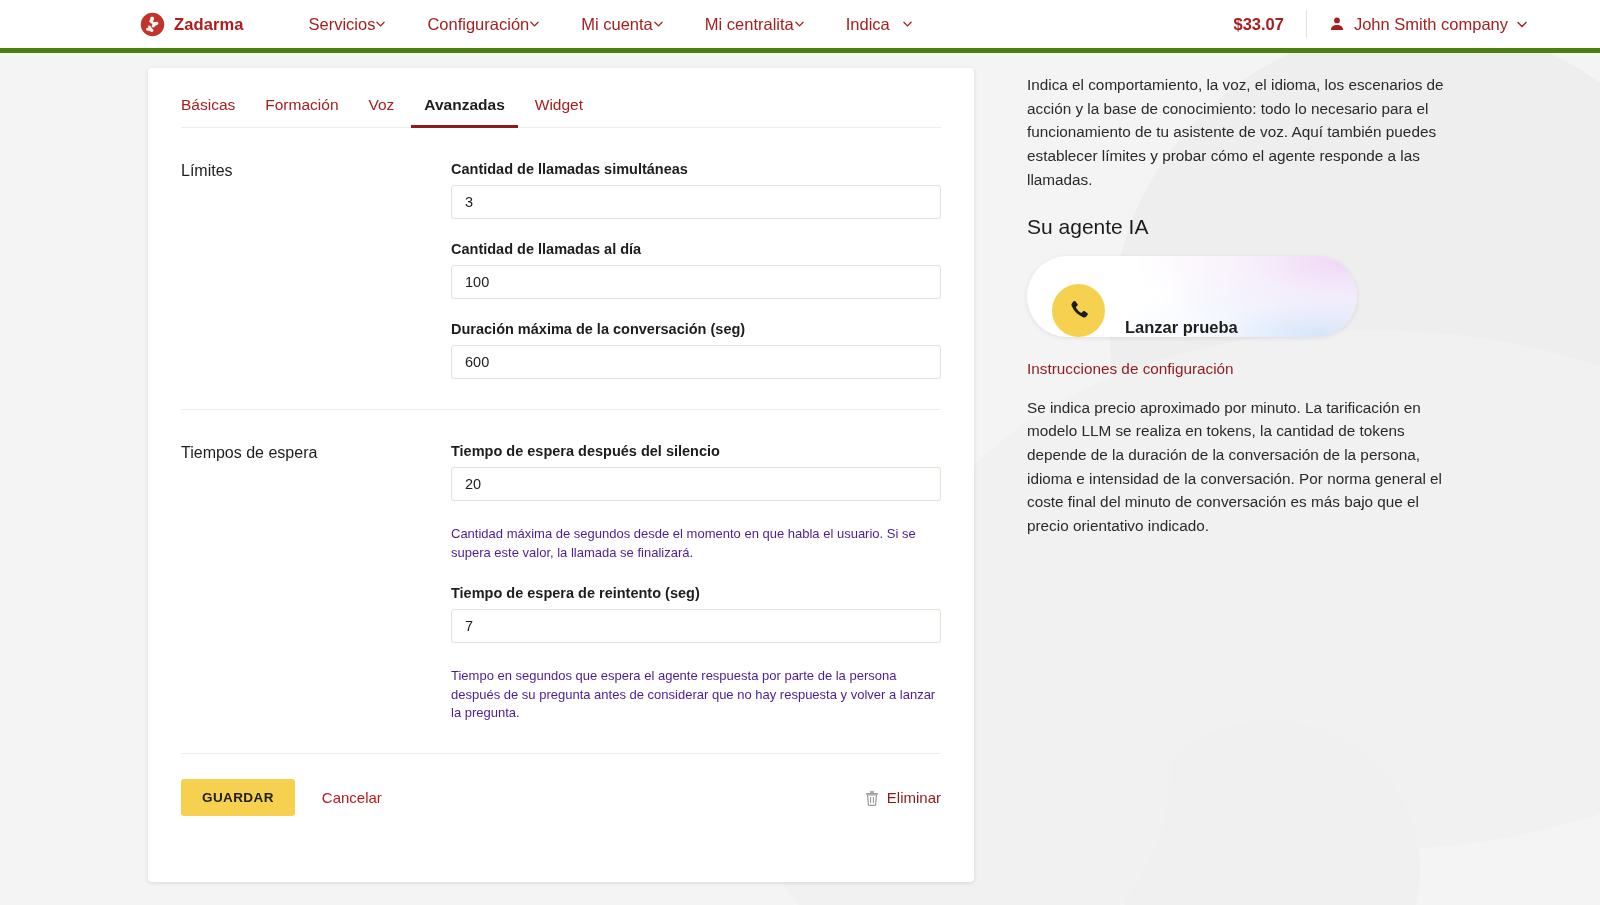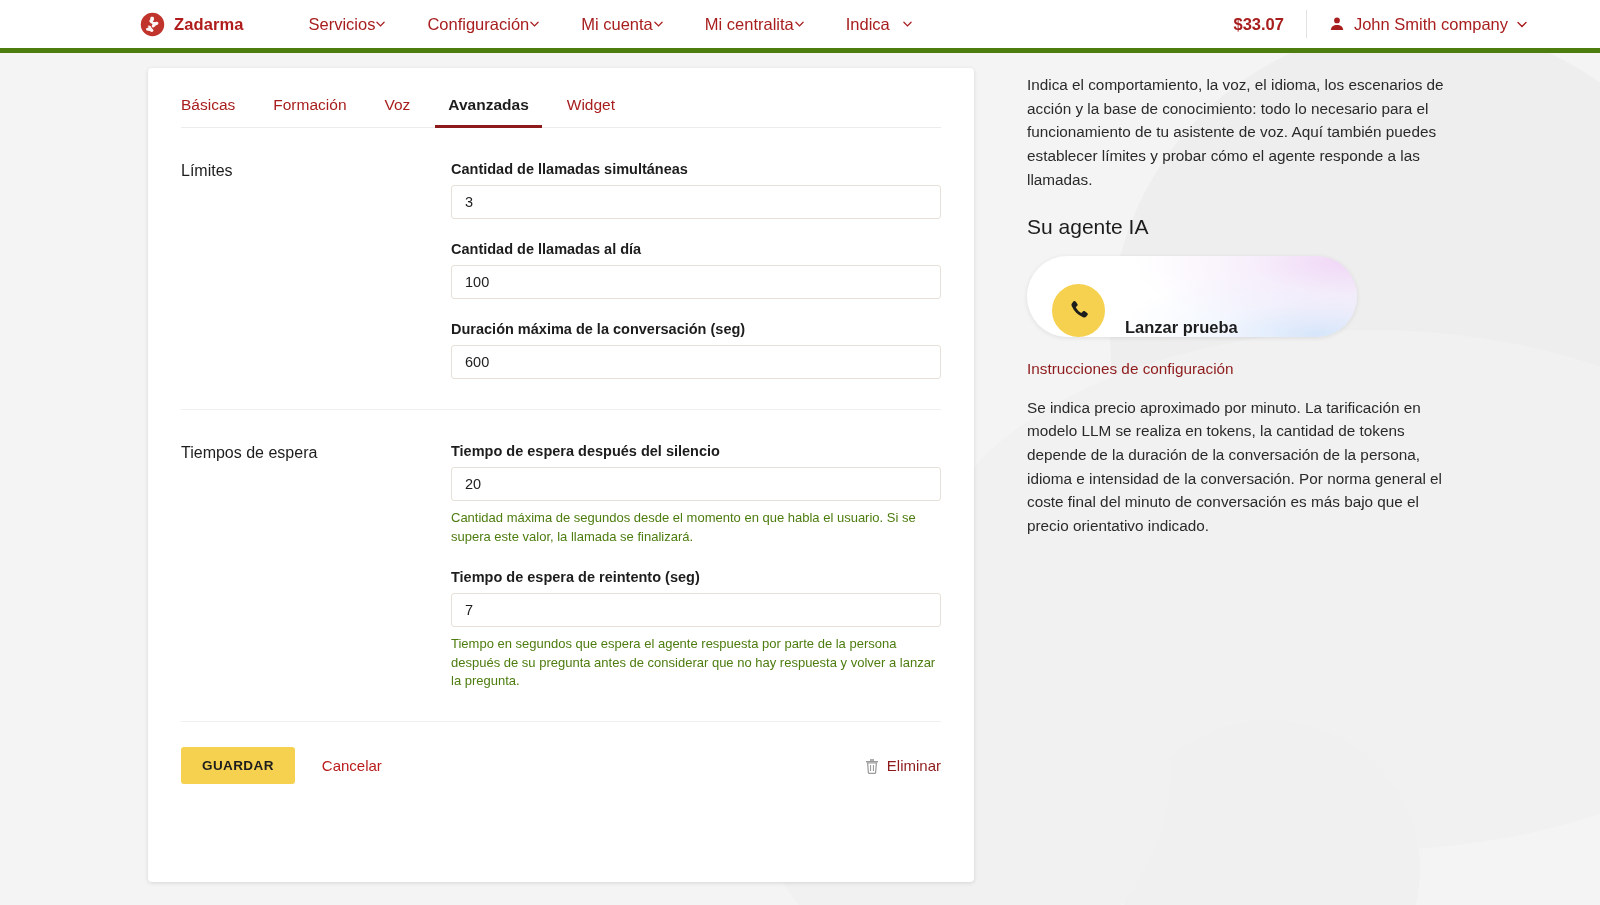--- a/index.html
+++ b/index.html
@@ -49,21 +49,21 @@
   .page { position: relative; z-index: 3; display: flex; padding: 15px 0 0 148px; }
 
   
   .card {
     width: 826px; min-height: 814px;
     background: #fff; border-radius: 4px;
     box-shadow: 0 1px 4px rgba(0,0,0,.12);
     padding: 22px 33px 0 33px;
   }
 
-  .tabs { display: flex; align-items: flex-end; gap: 12px; border-bottom: 1px solid #ececec; }
+  .tabs { display: flex; align-items: flex-end; gap: 4px; border-bottom: 1px solid #ececec; }
   .tab {
     font-size: 15.5px; color: #a81e1e; padding: 6px 13px 13px 13px;
     cursor: pointer; position: relative; white-space: nowrap;
   }
   .tab:first-child { padding-left: 0; }
   .tab.active { color: #1d1d1d; font-weight: 700; }
   .tab.active::after {
     content: ""; position: absolute; left: 0; right: 0; bottom: -1px;
     height: 3px; background: #8e1b1b;
   }
@@ -79,21 +79,21 @@
 
   .field { margin-bottom: 22px; }
   .field:last-child { margin-bottom: 0; }
   .field-label { font-size: 14.5px; color: #1d1d1d; font-weight: 700; margin-bottom: 8px; }
   .field-input {
     width: 100%; height: 34px; border: 1px solid #e6e0d8; border-radius: 3px;
     background: #fff; font-size: 14.5px; color: #1d1d1d;
     font-family: "Liberation Sans", sans-serif;
     padding: 0 13px; outline: none;
   }
-  .field-help { font-size: 13px; color: #4d7c0f; line-height: 1.45; margin-top: 8px; }
+  .field-help { font-size: 13px; color: #4c1d95; line-height: 1.45; margin-top: 24px; }
 
   .actions {
     border-top: 1px solid #efefef;
     display: flex; align-items: center;
     padding: 25px 0 30px 0;
   }
   .btn-save {
     background: #f6d14f; color: #1d1d1d; border: none; border-radius: 3px;
     font-family: "Liberation Sans", sans-serif;
     font-size: 13.5px; font-weight: 700; letter-spacing: .4px;

